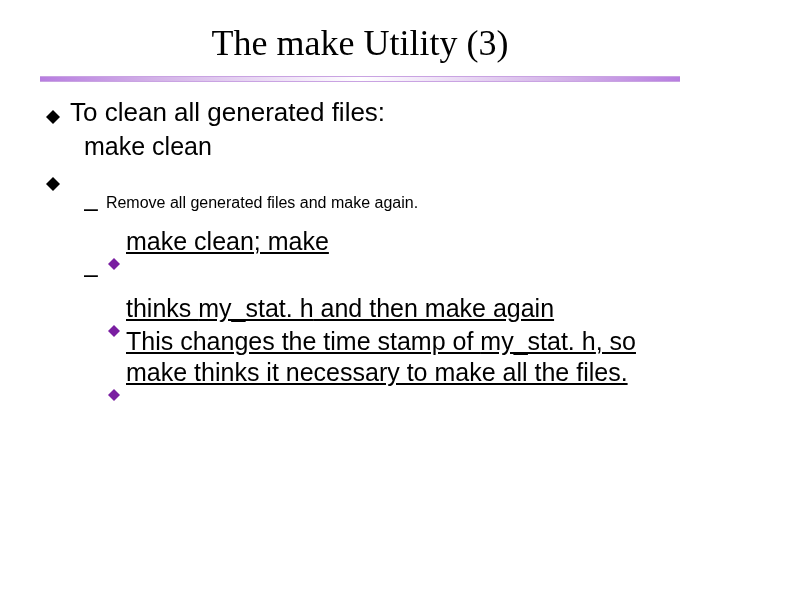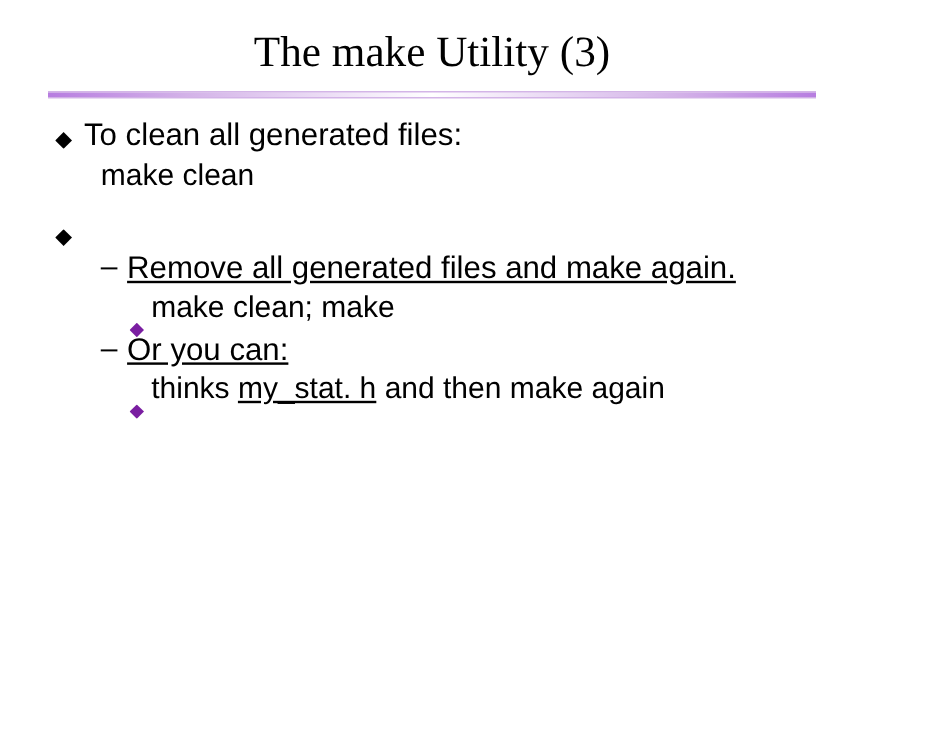--- a/index.html
+++ b/index.html
@@ -6,27 +6,27 @@
   html, body { width: 792px; height: 612px; background: #fff; font-family: "Times New Roman", Times, serif; color: #000; }
   .slide { width: 720px; height: 612px; position: relative; padding: 22px 40px 0 40px; }
   .title { font-size: 36px; text-align: center; font-weight: 400; }
   .divider { height: 6px; margin-top: 12px; background: linear-gradient(to right, #b77de0 0%, #d3b2e8 18%, #ffffff 50%, #d3b2e8 82%, #b77de0 100%); border-top: 1px solid #c9a3e2; border-bottom: 1px solid #c9a3e2; }
   .body { padding: 10px 0 0 0; font-family: Arial, Helvetica, sans-serif; font-size: 26px; line-height: 1.25; }
   .lvl1 { margin: 4px 0 0 0; padding-left: 6px; }
   .lvl1-row { display: flex; align-items: center; gap: 10px; }
   .diamond { flex: 0 0 auto; width: 14px; height: 14px; margin-top: 9px; }
   .diamond svg { display: block; }
   .lvl1-text { font-size: 26px; }
-  .lvl1-sub { font-size: 25px; margin: 2px 0 20px 38px; }
+  .lvl1-sub { font-size: 25px; margin: 2px 0 6px 38px; }
   .lvl2 { margin: 2px 0 0 38px; }
   .lvl2-row { display: flex; align-items: flex-start; gap: 8px; }
   .dash { flex: 0 0 auto; font-size: 25px; }
-  .lvl2-text { font-size: 26px; text-decoration: underline; }
+  .lvl2-text { font-size: 16px; }
   .lvl3 { margin: 2px 0 0 24px; }
-  .lvl3-row { display: flex; align-items: center; gap: 6px; }
+  .lvl3-row { display: flex; align-items: flex-end; gap: 6px; text-decoration: underline; }
   .mini { flex: 0 0 auto; width: 12px; height: 12px; margin-top: 10px; }
   .lvl3-text { font-size: 25px; }
   .underline { text-decoration: underline; }
 </style>
 </head>
 <body>
 
 <div class="slide">
   <div class="title">The make Utility (3)</div>
   <div class="divider"></div>
@@ -67,32 +67,43 @@
                 </svg>
             </span>
             <span class="lvl3-text">make clean;  make</span>
           </div>
         </div>
       </div>
 
       <div class="lvl2">
         <div class="lvl2-row">
           <span class="dash">–</span>
-          <span class="lvl2-text">Or you can:</span>
         </div>
         <div class="lvl3">
           <div class="lvl3-row">
             <span class="mini">
               <svg viewBox="0 0 12 12">
                   <polygon points="6,0 12,6 6,12 0,6" fill="#7a1ea1"></polygon>
                 </svg>
             </span>
             <span class="lvl3-text">
               <span>thinks </span><span class="underline">my_stat. h</span><span> and then make again</span>
             </span>
           </div>
         </div>
+        <div class="lvl3">
+          <div class="lvl3-row">
+            <span class="mini">
+              <svg viewBox="0 0 12 12">
+                  <polygon points="6,0 12,6 6,12 0,6" fill="#7a1ea1"></polygon>
+                </svg>
+            </span>
+            <span class="lvl3-text">
+              <span>This changes the time stamp of </span><span class="underline">my_stat. h</span><span>, so make thinks it necessary to make all the files.</span>
+            </span>
+          </div>
+        </div>
       </div>
 
     </div>
 
   </div>
 </div>
 
 </body></html>

